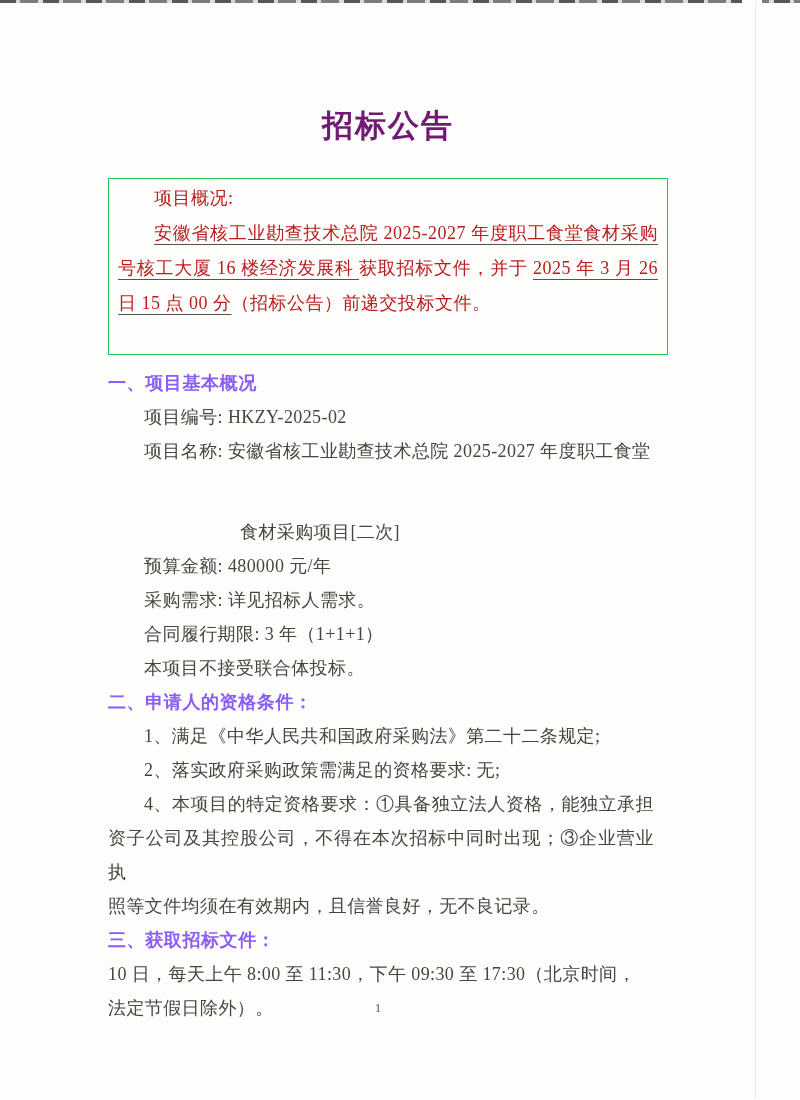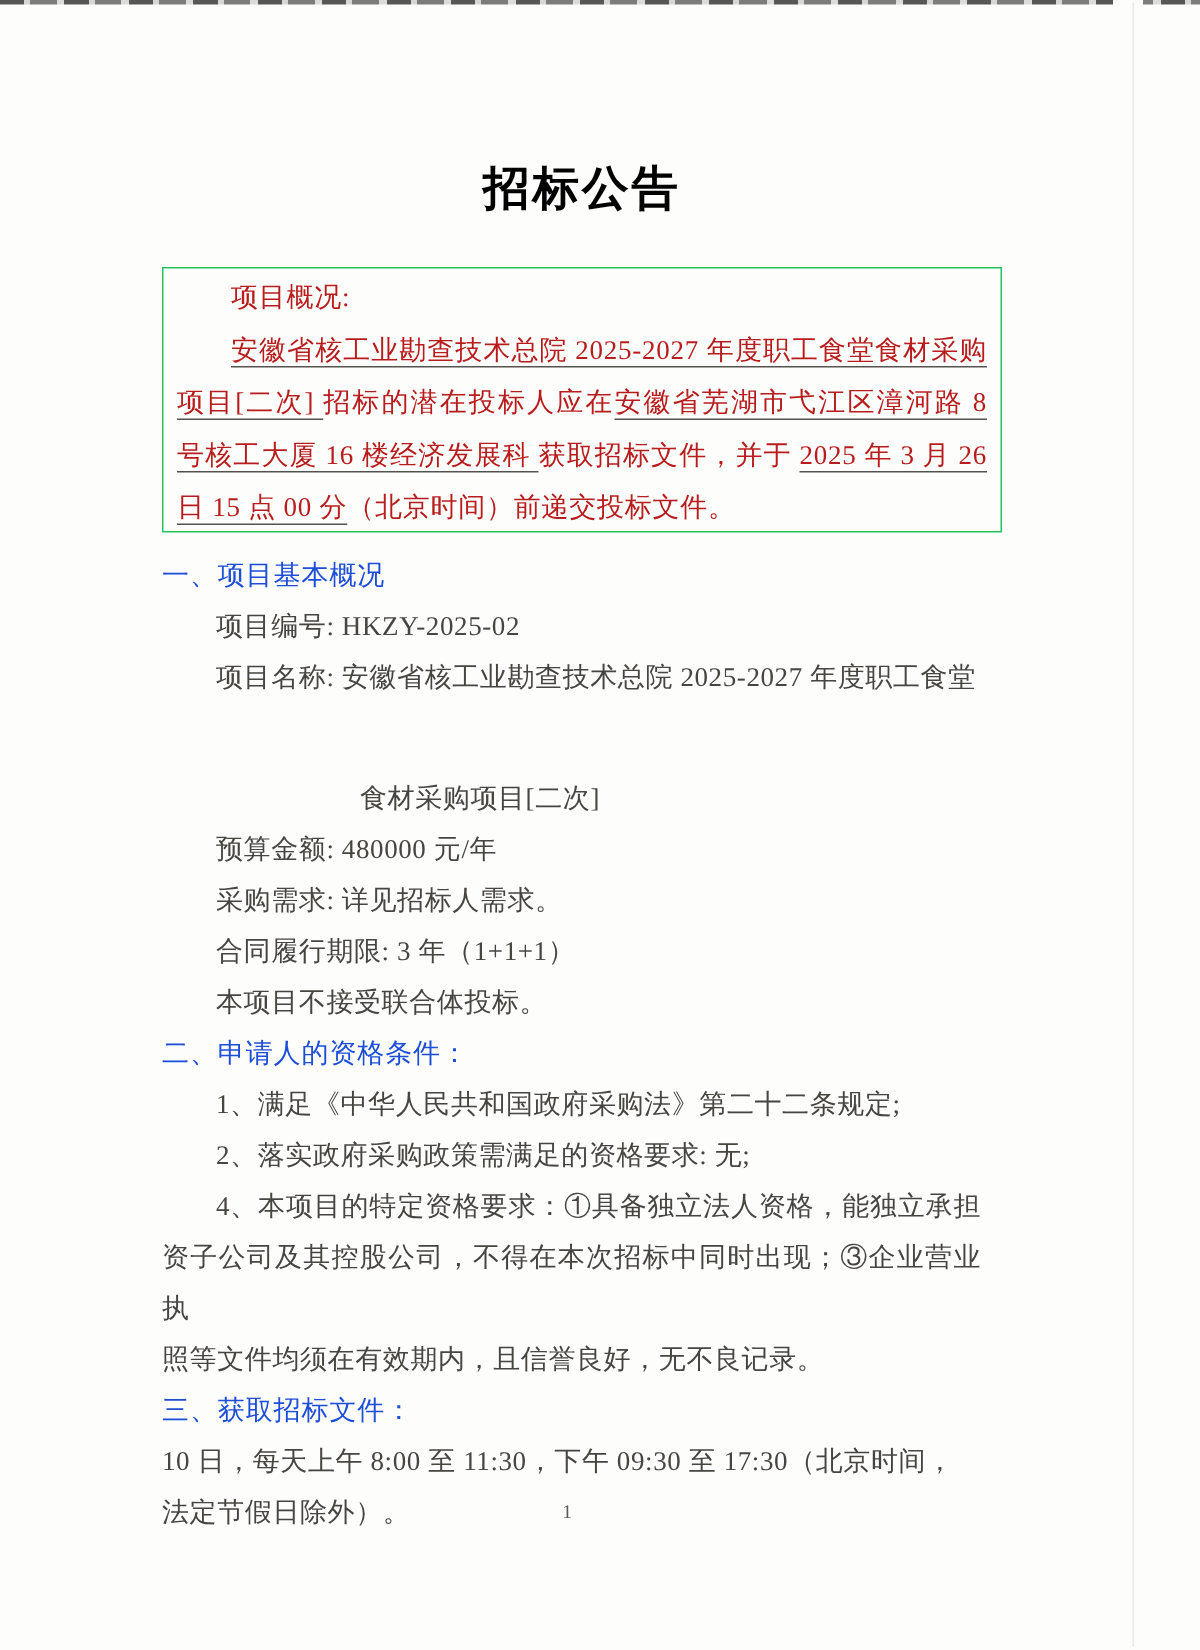--- a/index.html
+++ b/index.html
@@ -17,42 +17,42 @@
       rgba(58,58,56,.85) 0 16px, rgba(58,58,56,.2) 16px 20px,
       rgba(70,70,68,.7) 20px 38px, rgba(120,120,118,.25) 38px 43px);
   }
   .top-gap{position:absolute;top:0;left:742px;width:20px;height:4px;background:#fdfdfc;}
   .right-line{position:absolute;top:2px;left:755px;width:1px;height:1096px;background:#e9e9e5;}
 
   
   .title{
     position:absolute;top:104px;left:108px;width:560px;margin:0;
     text-align:center;font-size:31px;line-height:44px;font-weight:700;
-    letter-spacing:2px;color:#000000;
+    letter-spacing:2px;color:#701a75;
   }
 
   
   .box{
     position:absolute;left:108px;top:178px;width:560px;height:177px;
     border:1px solid #22c55e;box-sizing:border-box;
     padding:2px 9px 0 9px;
     font-size:18px;line-height:35px;color:#b91c1c;letter-spacing:.5px;
   }
   .box-line{white-space:nowrap;}
   .box-line.wrap{white-space:normal;}
   .ind2em{text-indent:36px;}
   .jfull{text-align:justify;text-align-last:justify;white-space:normal;}
   .u{text-decoration:underline;text-underline-offset:5px;text-decoration-thickness:1px;text-decoration-color:#55534d;}
 
   
   .content{
     position:absolute;left:108px;top:366px;width:546px;
     font-size:18px;line-height:34px;color:#474540;letter-spacing:.4px;
   }
-  .h{font-weight:400;color:#1d4ed8;letter-spacing:.6px;}
+  .h{font-weight:700;color:#8b5cf6;letter-spacing:.6px;}
   .ind1{padding-left:36px;}
   .hang2{padding-left:132px;margin-top:47px;}
 
   .pageno{
     position:absolute;top:1000px;left:108px;width:540px;
     text-align:center;font-size:13px;line-height:16px;color:#595959;
   }
 </style>
 </head>
 <body>
@@ -61,23 +61,22 @@
 
   <div class="top-artifact"></div>
   <div class="top-gap"></div>
   <div class="right-line"></div>
 
   <h1 class="title">招标公告</h1>
 
   <div class="box">
     <div class="box-line ind2em">项目概况:</div>
     <div class="box-line ind2em jfull"><span class="u">安徽省核工业勘查技术总院 2025-2027 年度职工食堂食材采购</span></div>
-    <div class="box-line jfull"><span class="u">项目[二次] </span><span>招标的潜在投标人应在</span><span class="u">安徽省芜湖市弋江区漳河路 8</span></div>
     <div class="box-line jfull"><span class="u">号核工大厦 16 楼经济发展科 </span><span>获取招标文件，并于 </span><span class="u">2025 年 3 月 26</span></div>
-    <div class="box-line wrap"><span class="u">日 15 点 00 分</span><span>（北京时间）前递交投标文件。</span></div>
+    <div class="box-line wrap"><span class="u">日 15 点 00 分</span><span>（招标公告）前递交投标文件。</span></div>
   </div>
 
   <div class="content">
 
     <div class="h">一、项目基本概况</div>
     <div class="ind1">项目编号: HKZY-2025-02</div>
     <div class="ind1">项目名称: 安徽省核工业勘查技术总院 2025-2027 年度职工食堂</div>
     <div class="hang2">食材采购项目[二次]</div>
     <div class="ind1">预算金额: 480000 元/年</div>
     <div class="ind1">采购需求: 详见招标人需求。</div>

